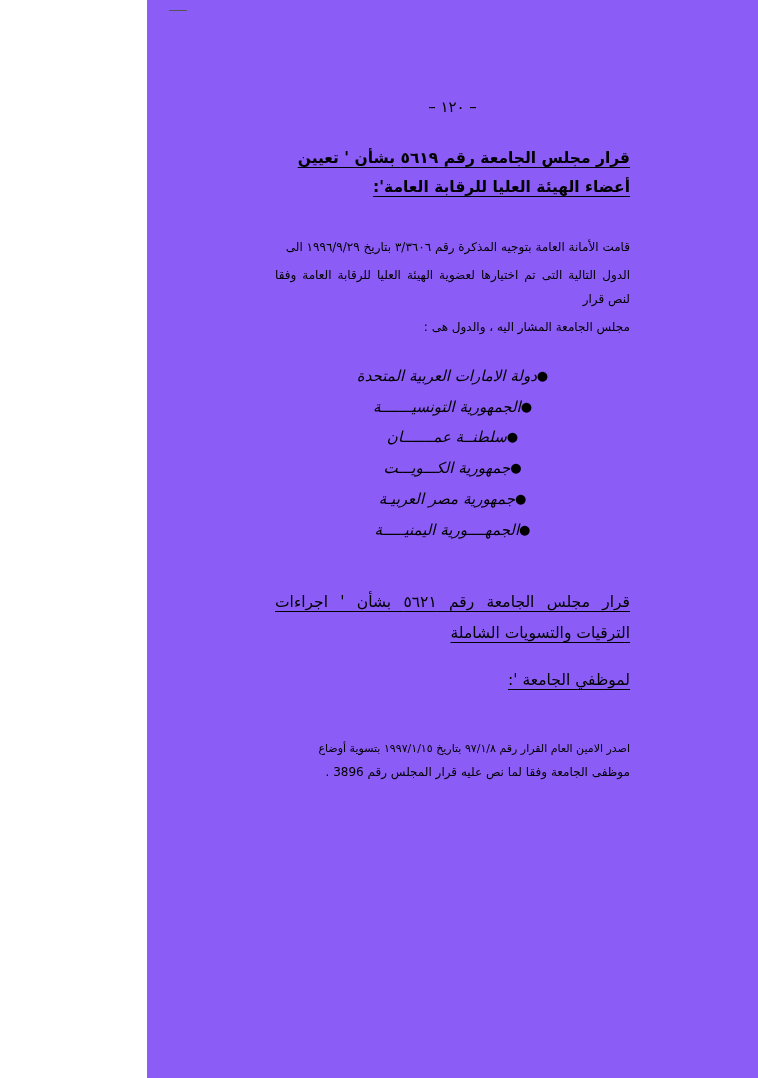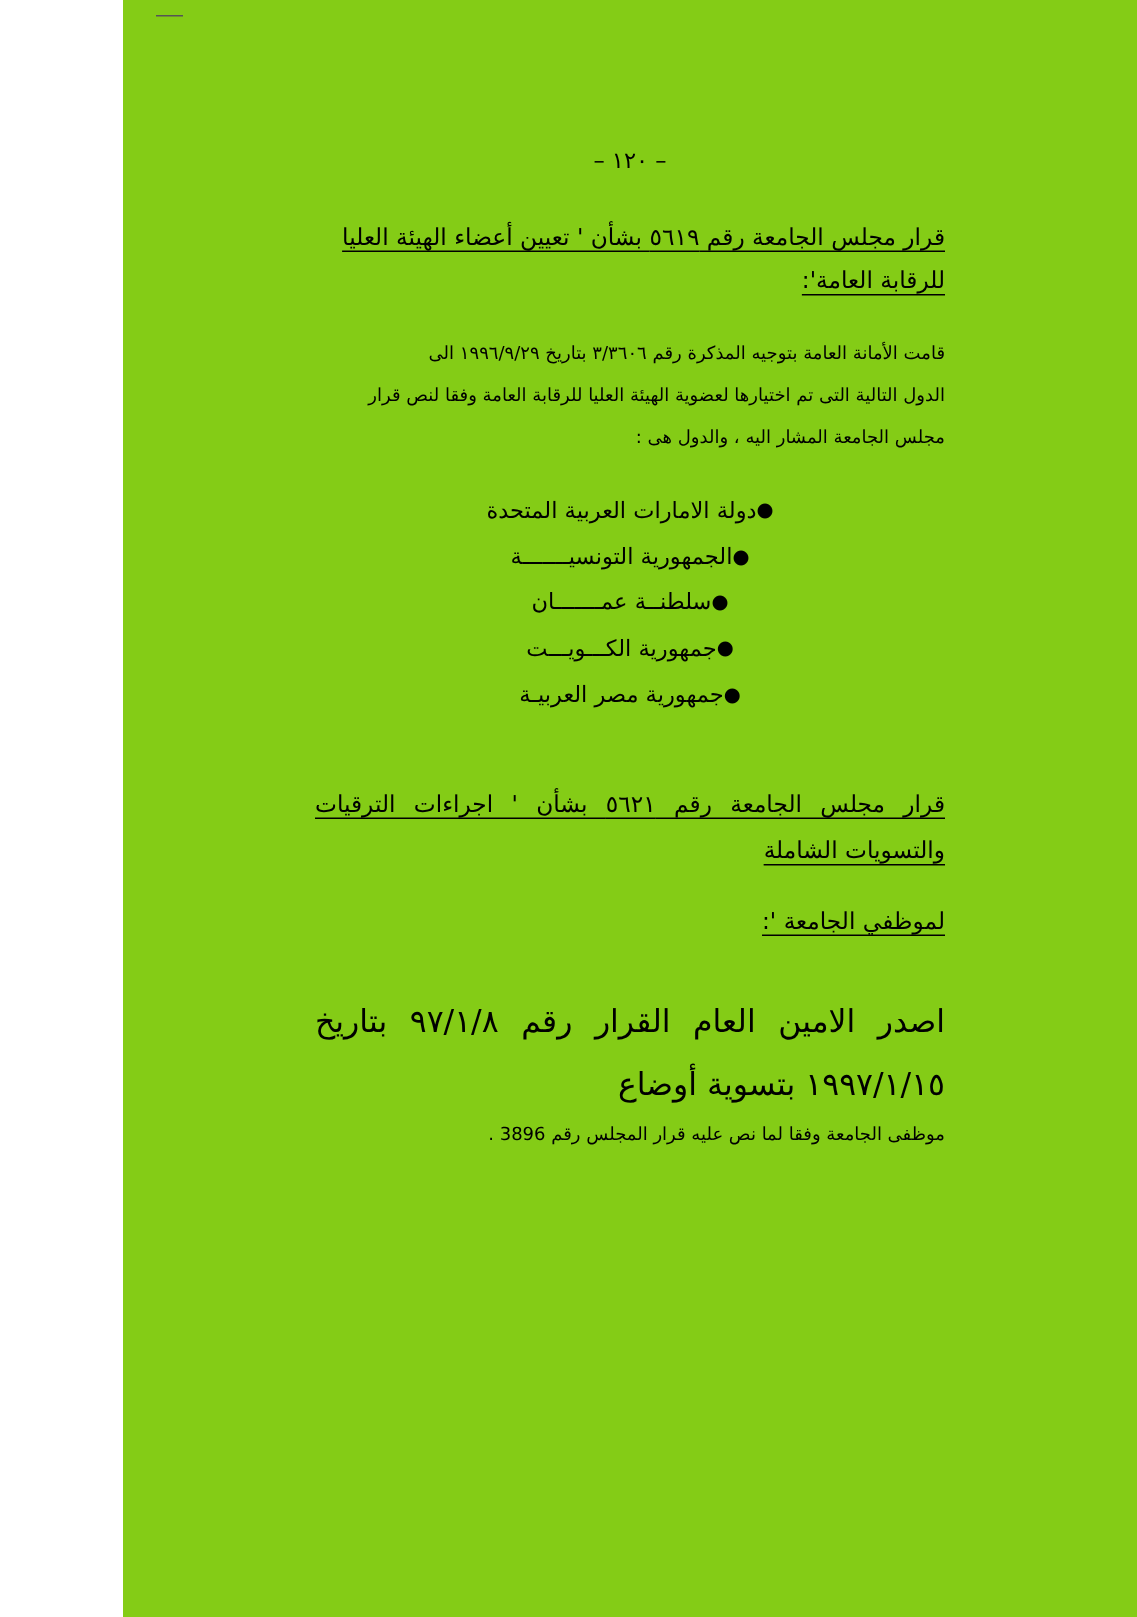--- a/index.html
+++ b/index.html
@@ -2,23 +2,23 @@
 <html lang="ar" dir="rtl"><head>
 <meta charset="utf-8">
 <style>
   html, body {
     margin: 0;
     padding: 0;
     background: #ffffff;
   }
   .page {
     position: relative;
-    width: 676px;
+    width: 611px;
     height: 1078px;
-    background: #84cc16;
+    background: #8b5cf6;
     font-family: "DejaVu Sans", "Liberation Sans", sans-serif;
     color: #000000;
     overflow: hidden;
   }
   .corner-mark {
     position: absolute;
     top: 10px;
     left: 22px;
     width: 18px;
     height: 0;
@@ -37,33 +37,35 @@
     font-size: 15px;
     letter-spacing: 1px;
     margin-bottom: 28px;
     direction: rtl;
   }
   .heading {
     font-size: 15.5px;
     line-height: 1.9;
     text-decoration: underline;
     text-underline-offset: 4px;
-    margin-bottom: 20px;
+    margin-bottom: 32px;
+    font-weight: bold;
   }
   .para {
     font-size: 12px;
     line-height: 2.0;
     margin-bottom: 4px;
     text-align: justify;
     text-align-last: right;
   }
   .bullet-list {
     list-style: none;
     margin: 22px 0 0 0;
     padding: 0;
+    font-style: italic;
   }
   .bullet-list li {
     font-size: 15px;
     line-height: 2.05;
     text-align: center;
     white-space: nowrap;
   }
   .bullet-list li .dot {
     font-size: 13px;
     vertical-align: 1px;
@@ -71,23 +73,23 @@
   .heading2 {
     font-size: 15.5px;
     line-height: 2.0;
     text-decoration: underline;
     text-underline-offset: 4px;
     margin-top: 42px;
     text-align: justify;
     text-align-last: right;
   }
   .para2 {
-    font-size: 21px;
+    font-size: 11px;
     line-height: 2.0;
-    margin-top: 30px;
+    margin-top: 42px;
     text-align: justify;
     text-align-last: right;
   }
 </style>
 </head>
 <body>
 
 <div class="page">
 
   <div class="corner-mark"></div>
@@ -101,20 +103,21 @@
     <div class="para">قامت الأمانة العامة بتوجيه المذكرة رقم ٣/٣٦٠٦ بتاريخ ١٩٩٦/٩/٢٩ الى</div>
     <div class="para">الدول التالية التى تم اختيارها لعضوية الهيئة العليا للرقابة العامة وفقا لنص قرار</div>
     <div class="para">مجلس الجامعة المشار اليه ، والدول هى :</div>
 
     <ul class="bullet-list">
       <li><span class="dot">●</span><span>دولة الامارات العربية المتحدة</span></li>
       <li><span class="dot">●</span><span>الجمهورية التونسيـــــــة</span></li>
       <li><span class="dot">●</span><span>سلطنــة عمـــــــان</span></li>
       <li><span class="dot">●</span><span>جمهورية الكـــويـــت</span></li>
       <li><span class="dot">●</span><span>جمهورية مصر العربيـة</span></li>
+      <li><span class="dot">●</span><span>الجمهــــورية اليمنيـــــة</span></li>
     </ul>
 
     <div class="heading2">قرار مجلس الجامعة رقم ٥٦٢١ بشأن ' اجراءات الترقيات والتسويات الشاملة</div>
     <div class="heading2" style="margin-top:16px">لموظفي الجامعة ':</div>
 
     <div class="para2">اصدر الامين العام القرار رقم ٩٧/١/٨ بتاريخ ١٩٩٧/١/١٥  بتسوية أوضاع</div>
     <div class="para">موظفى الجامعة وفقا لما نص عليه قرار المجلس رقم 3896 .</div>
 
   </div>
 </div>

